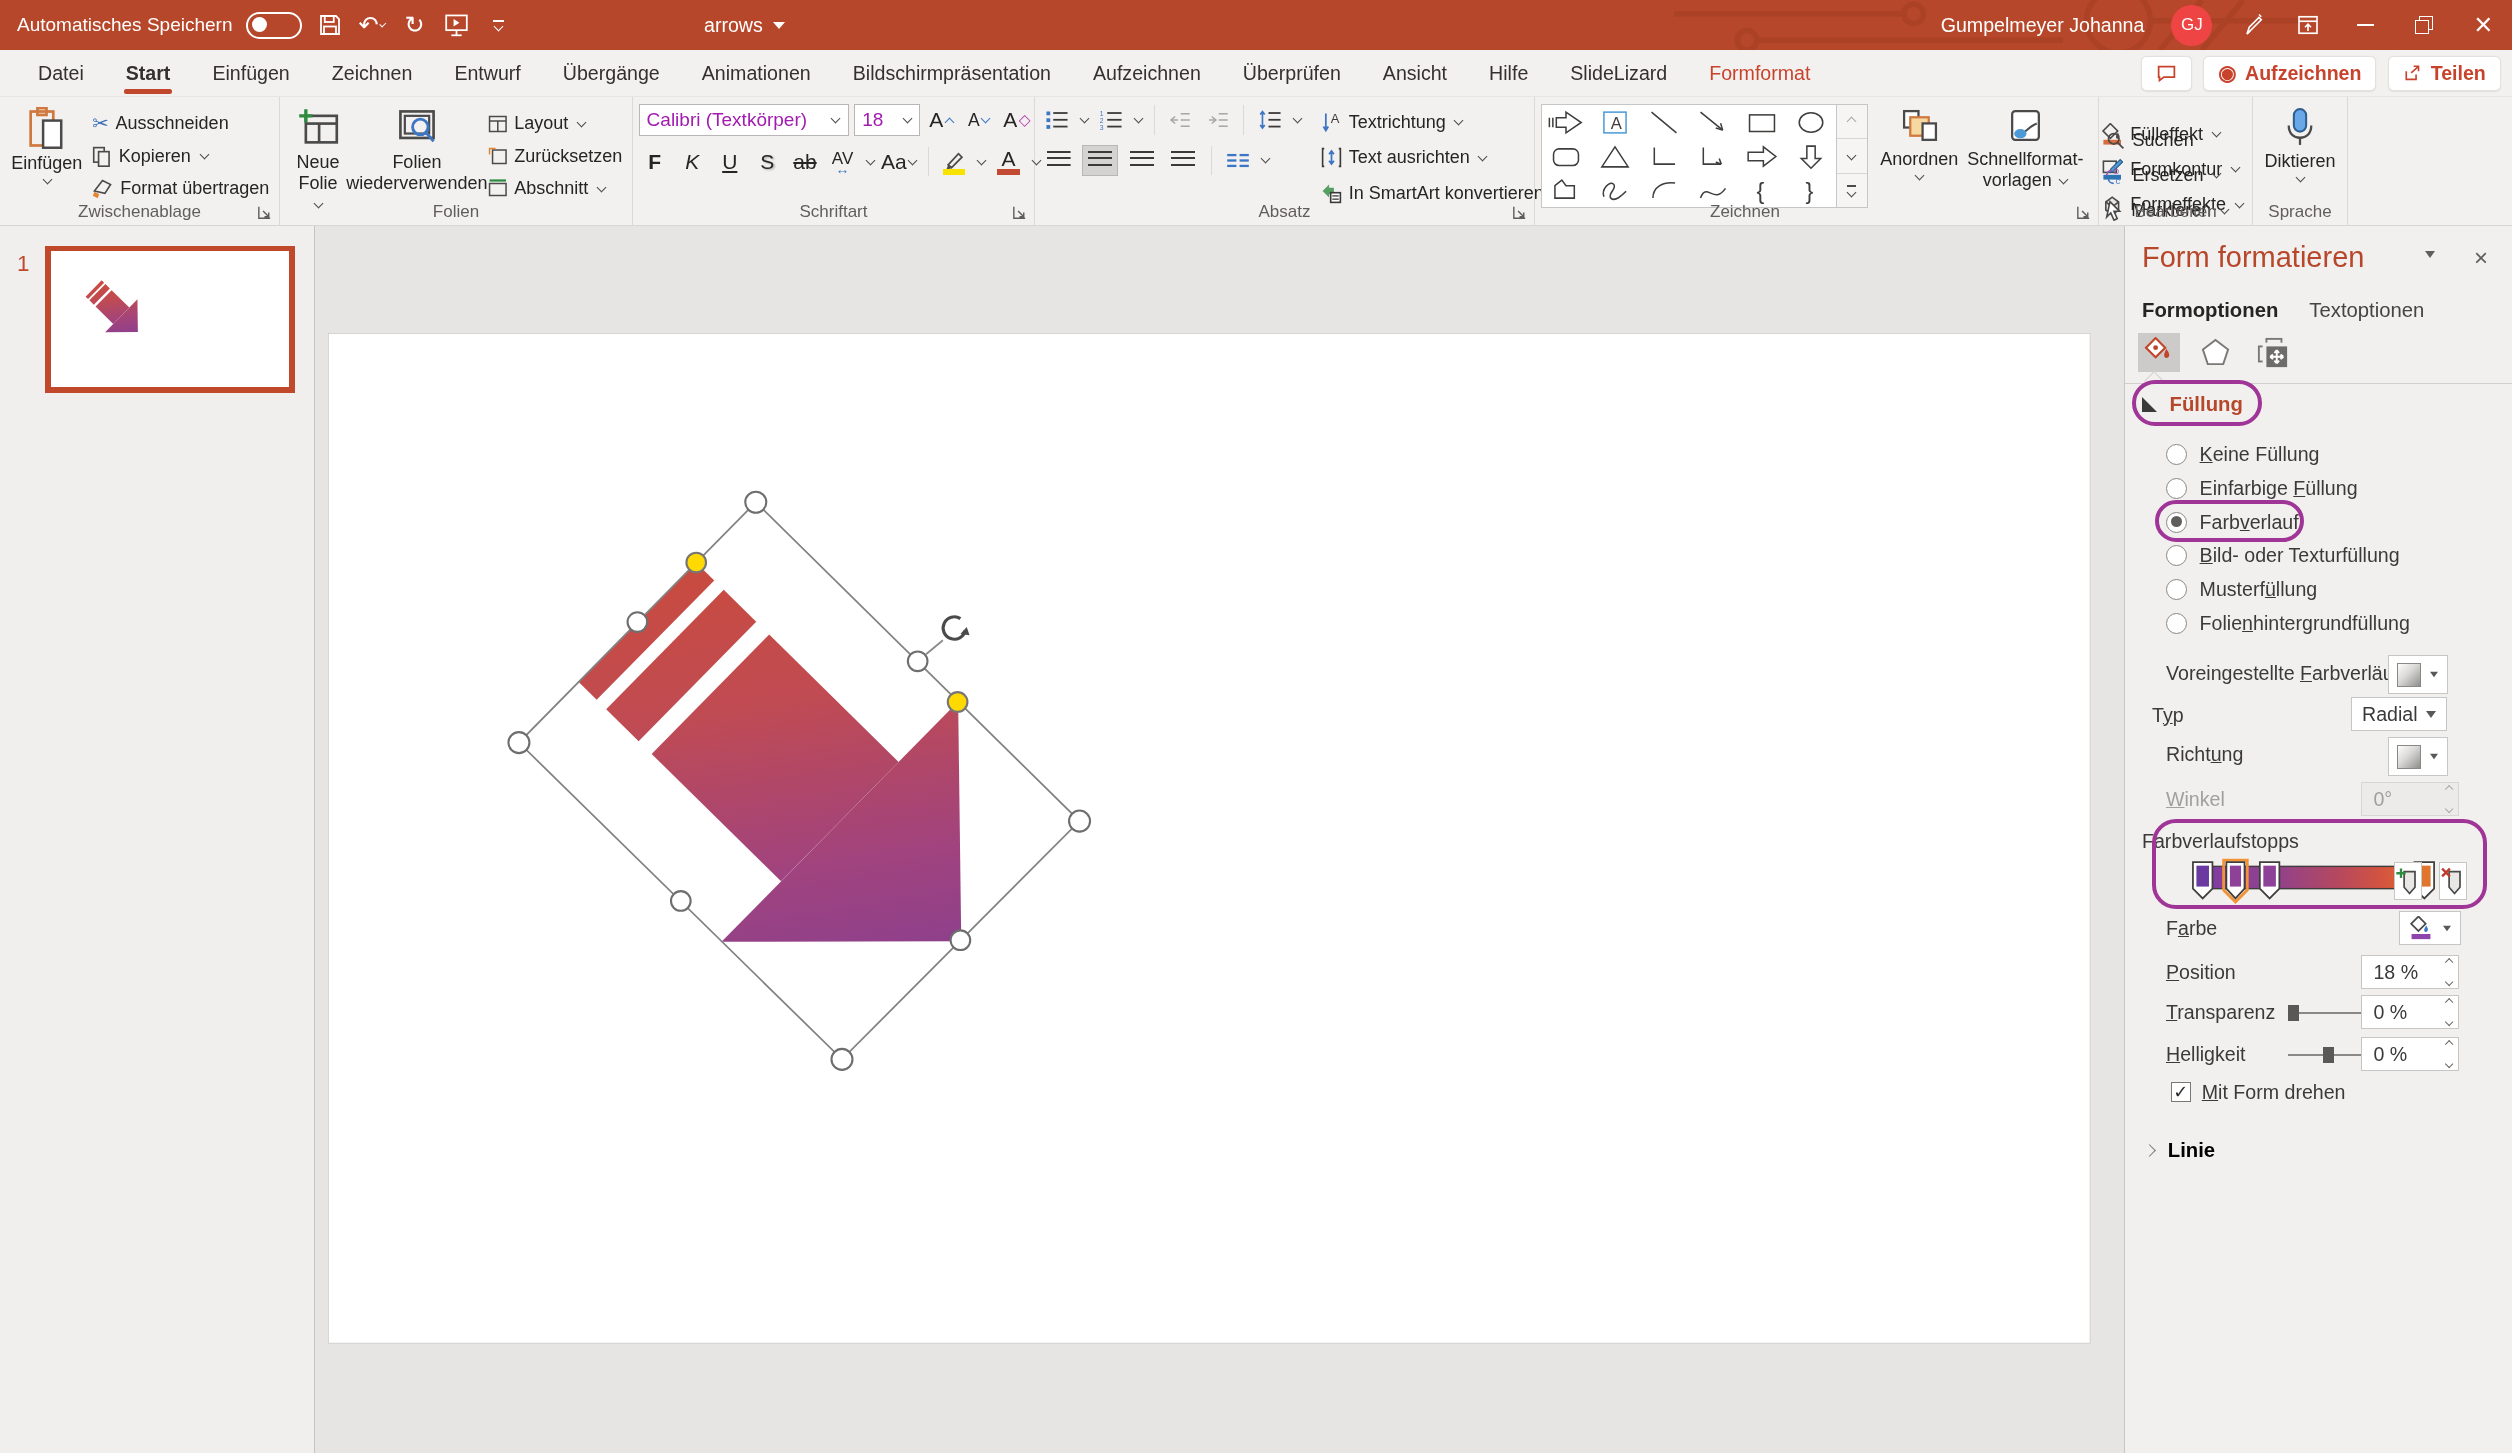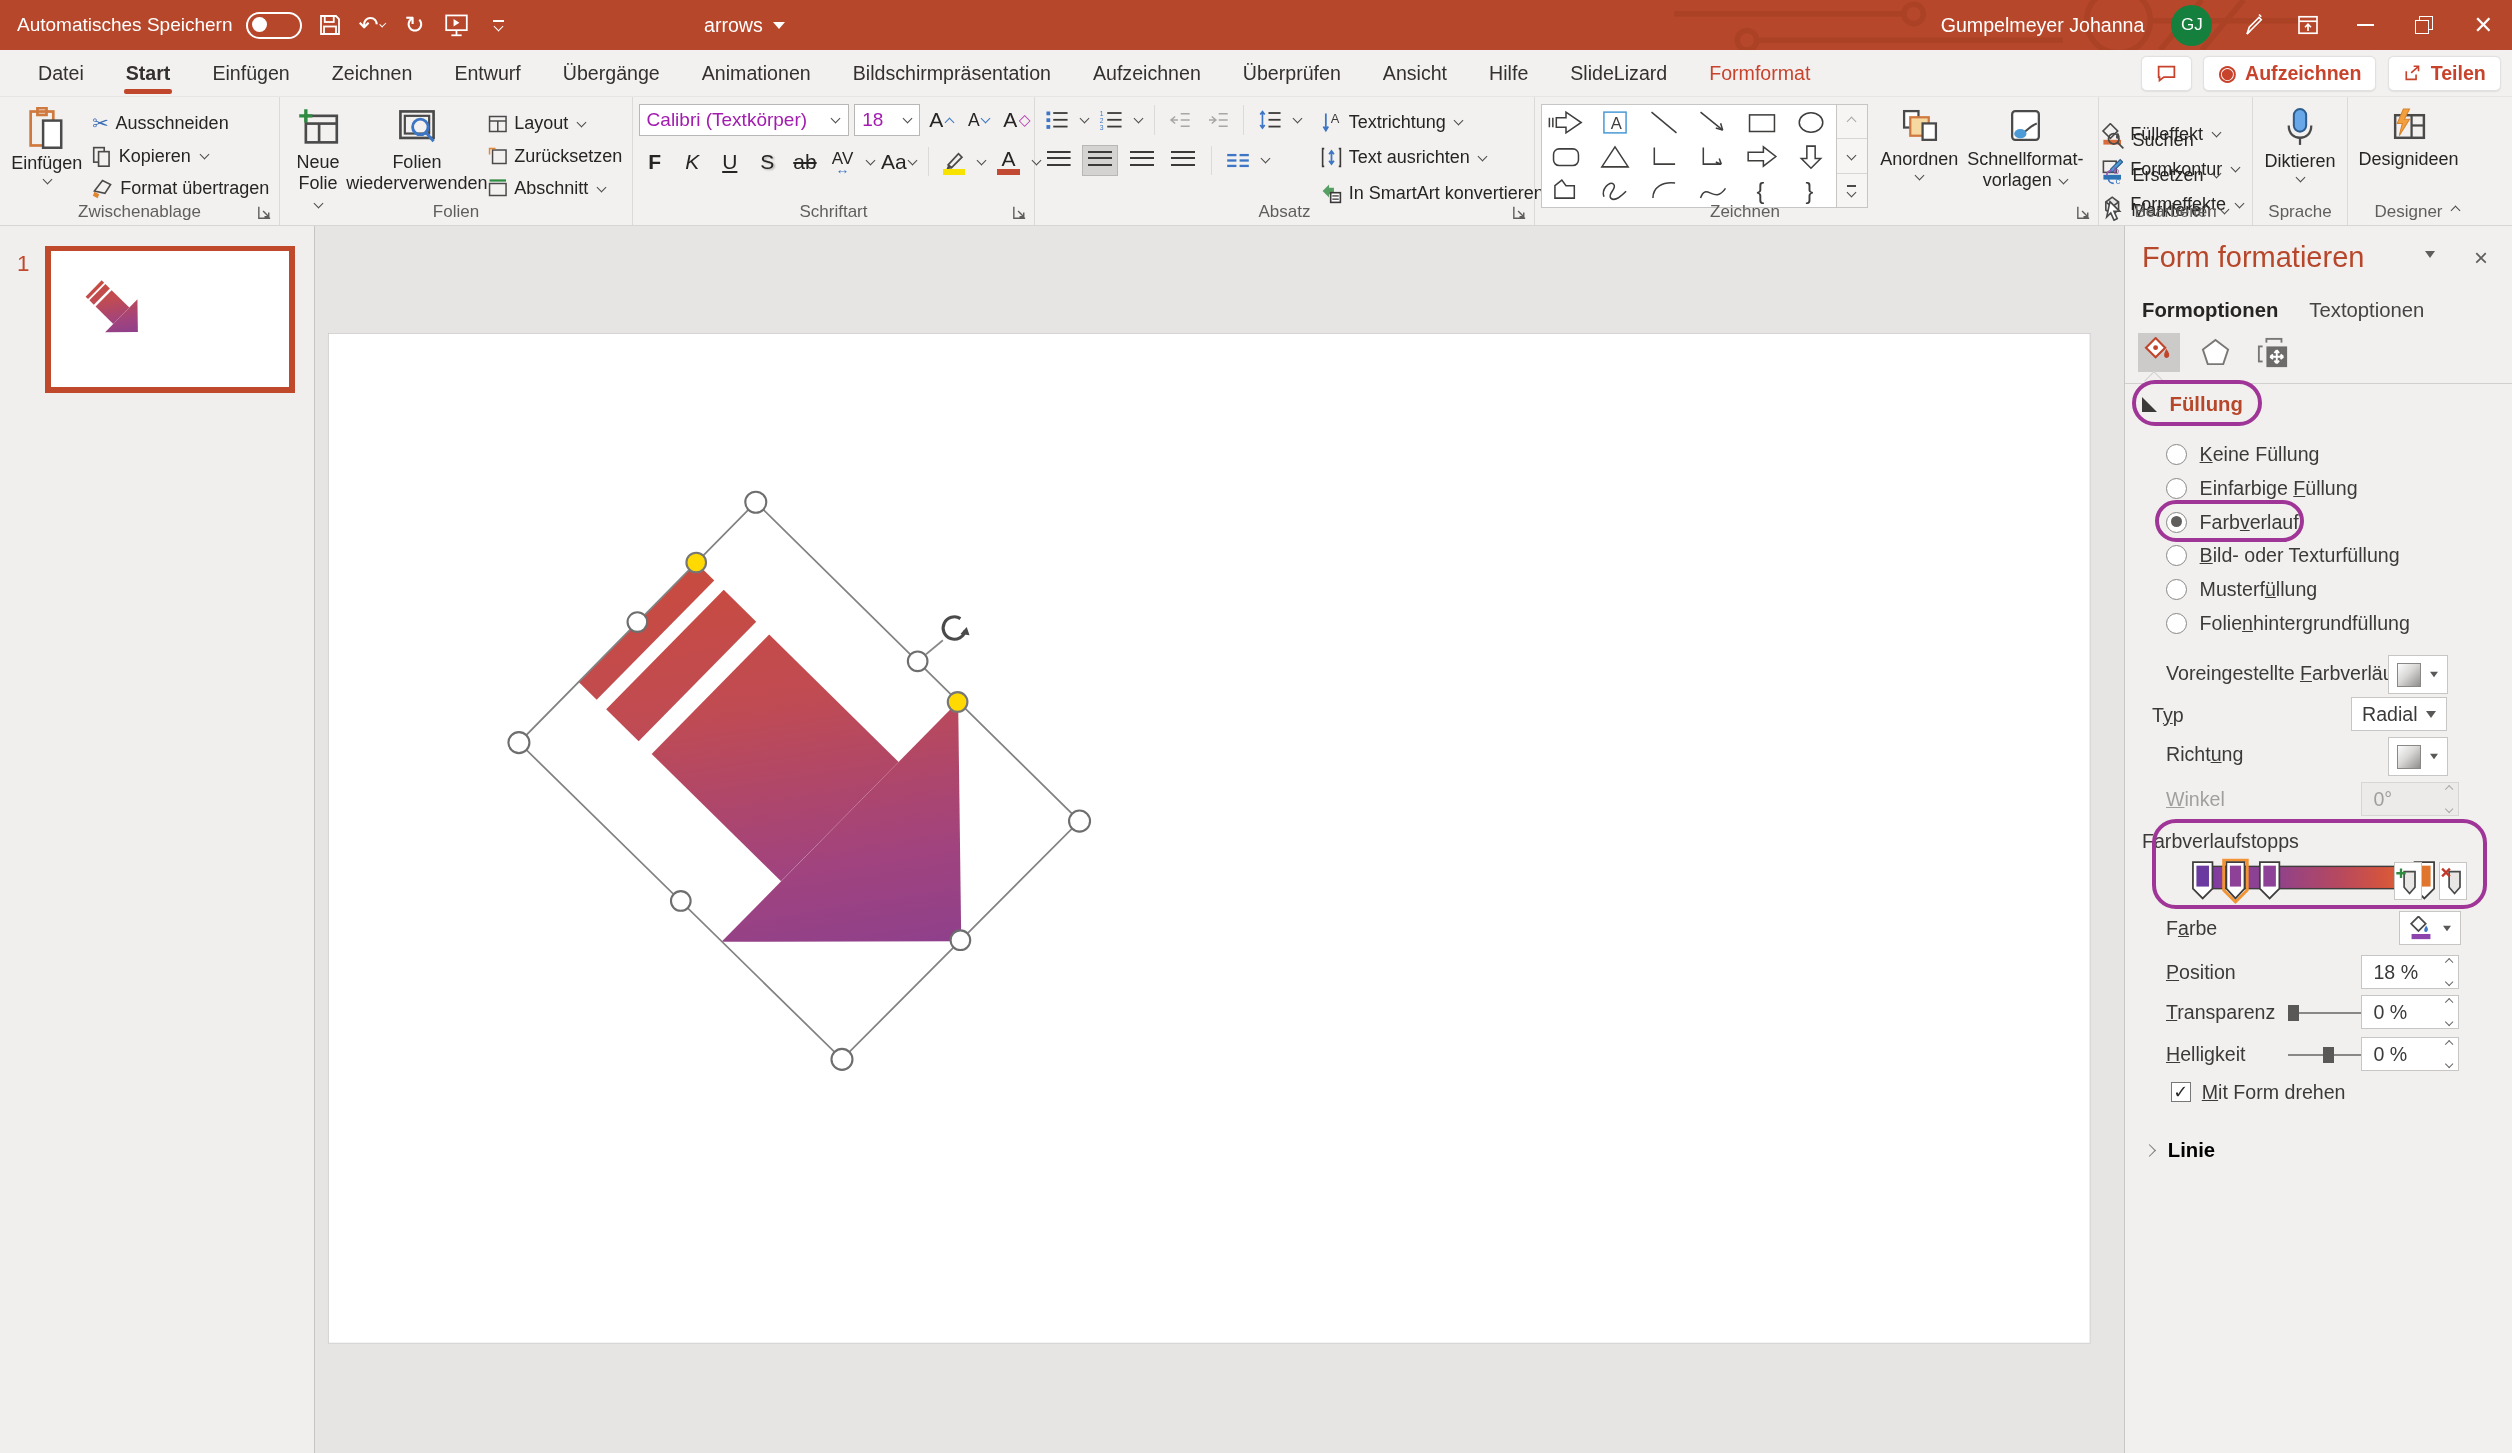--- a/index.html
+++ b/index.html
@@ -12,21 +12,21 @@
   .tb-left{position:absolute;left:17px;top:0;height:50px;display:flex;align-items:center;gap:14px}
   .tb-label{font-size:19px;font-weight:400}
   .toggle{width:56px;height:27px;border:2.1px solid #fff;border-radius:14px;position:relative}
   .toggle::after{content:"";position:absolute;left:3.5px;top:3.5px;width:15.4px;height:15.4px;border-radius:50%;background:#fff}
   .tbicon{width:28px;height:28px;display:flex;align-items:center;justify-content:center;font-size:24px;color:#fff}
   .doc-title{position:absolute;left:704px;top:0;height:50px;display:flex;align-items:center;gap:9.8px;font-size:19.6px}
   .tri-dn-w{width:0;height:0;border-left:6.3px solid transparent;border-right:6.3px solid transparent;border-top:7.7px solid #fff}
   .search-pill{position:absolute;left:1009px;top:7.7px;width:517px;height:34px;background:#F6CDBA;border-radius:2.8px;display:flex;align-items:center;gap:15.4px;padding-left:42px;color:#9C3A1C;font-size:19.6px}
   .tb-right{position:absolute;right:12.6px;top:0;height:50px;display:flex;align-items:center;gap:27px}
   .user-name{font-size:19.6px}
-  .avatar{width:41px;height:41px;border-radius:50%;background:#15803d;display:flex;align-items:center;justify-content:center;font-size:17px;color:#fff}
+  .avatar{width:41px;height:41px;border-radius:50%;background:#ef4444;display:flex;align-items:center;justify-content:center;font-size:17px;color:#fff}
   .winbtn{width:32px;height:50px;display:flex;align-items:center;justify-content:center;color:#fff;font-size:24px}
   .restore-ico{position:relative;width:18px;height:18px}
   .restore-ico i{position:absolute;border:1.8px solid #fff;width:14px;height:14px;display:block}
   .restore-ico i:first-child{right:0;top:0}.restore-ico i:last-child{left:0;bottom:0;background:#B7472A}
   .min-ico{width:17px;height:2.1px;background:#fff}
 
   
   .menubar{position:absolute;left:0;top:50px;width:100%;height:46px;background:#F3F1F0;display:flex;align-items:center}
   .menus{display:flex;align-items:center;gap:0;padding-left:17px}
   .mtab{position:relative;padding:0 21px;height:46px;display:flex;align-items:center;font-size:19.6px;color:#33302e;white-space:nowrap}
@@ -738,35 +738,20 @@
               <path d="M6 18c0 8 5 12 11 12s11-4 11-12" stroke="#4a4a4a" stroke-width="2.2"></path>
               <line x1="17" y1="30" x2="17" y2="37" stroke="#4a4a4a" stroke-width="2.2"></line>
             </svg>
         </span>
         <span class="blabel">Diktieren</span>
         <span class="chev"></span>
       </div>
       <span class="rlabel">Sprache</span>
     </div>
 
-    <div class="rgroup" style="width:121px;justify-content:center;border-right:none">
-      <div class="bigbtn">
-        <span class="ico">
-          <svg width="39" height="39" viewBox="0 0 38 38" fill="none">
-              <rect x="6" y="8" width="28" height="22" stroke="#4a4a4a" stroke-width="2.4"></rect>
-              <line x1="22" y1="8" x2="22" y2="30" stroke="#4a4a4a" stroke-width="2.2"></line>
-              <line x1="22" y1="18" x2="34" y2="18" stroke="#4a4a4a" stroke-width="2.2"></line>
-              <path d="M14 2l-6 14h5l-3 12 10-16h-5l5-10z" fill="#F2A03D" stroke="#D9822B" stroke-width="1"></path>
-            </svg>
-        </span>
-        <span class="blabel">Designideen</span>
-      </div>
-      <span class="rlabel">Designer</span>
-      <span class="ribbon-collapse"><span class="chev up" style="margin:0"></span></span>
-    </div>
   </div>
 
   <div class="content">
 
     <aside class="slides-pane">
       <span class="slide-num">1</span>
       <div class="thumb">
         <div class="thumb-inner">
           <svg width="238" height="136" viewBox="0 0 340 194">
             <defs>

